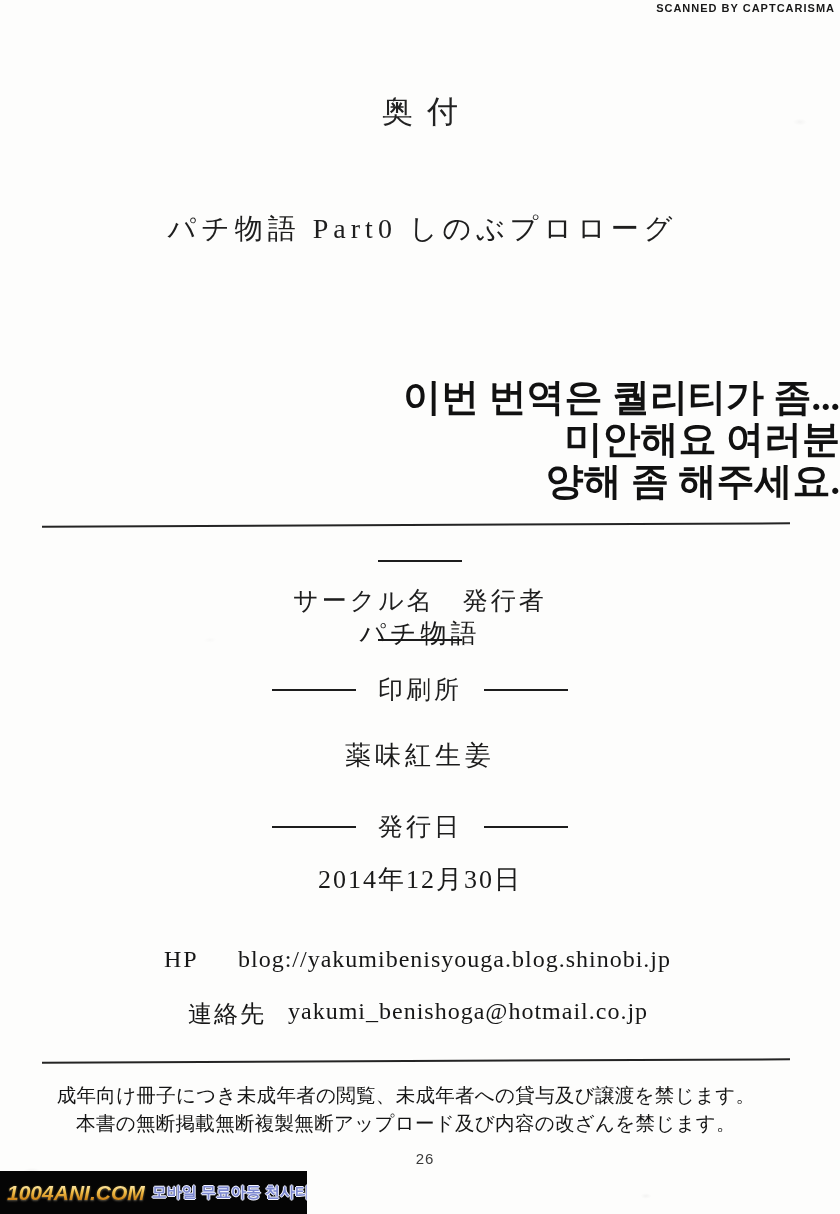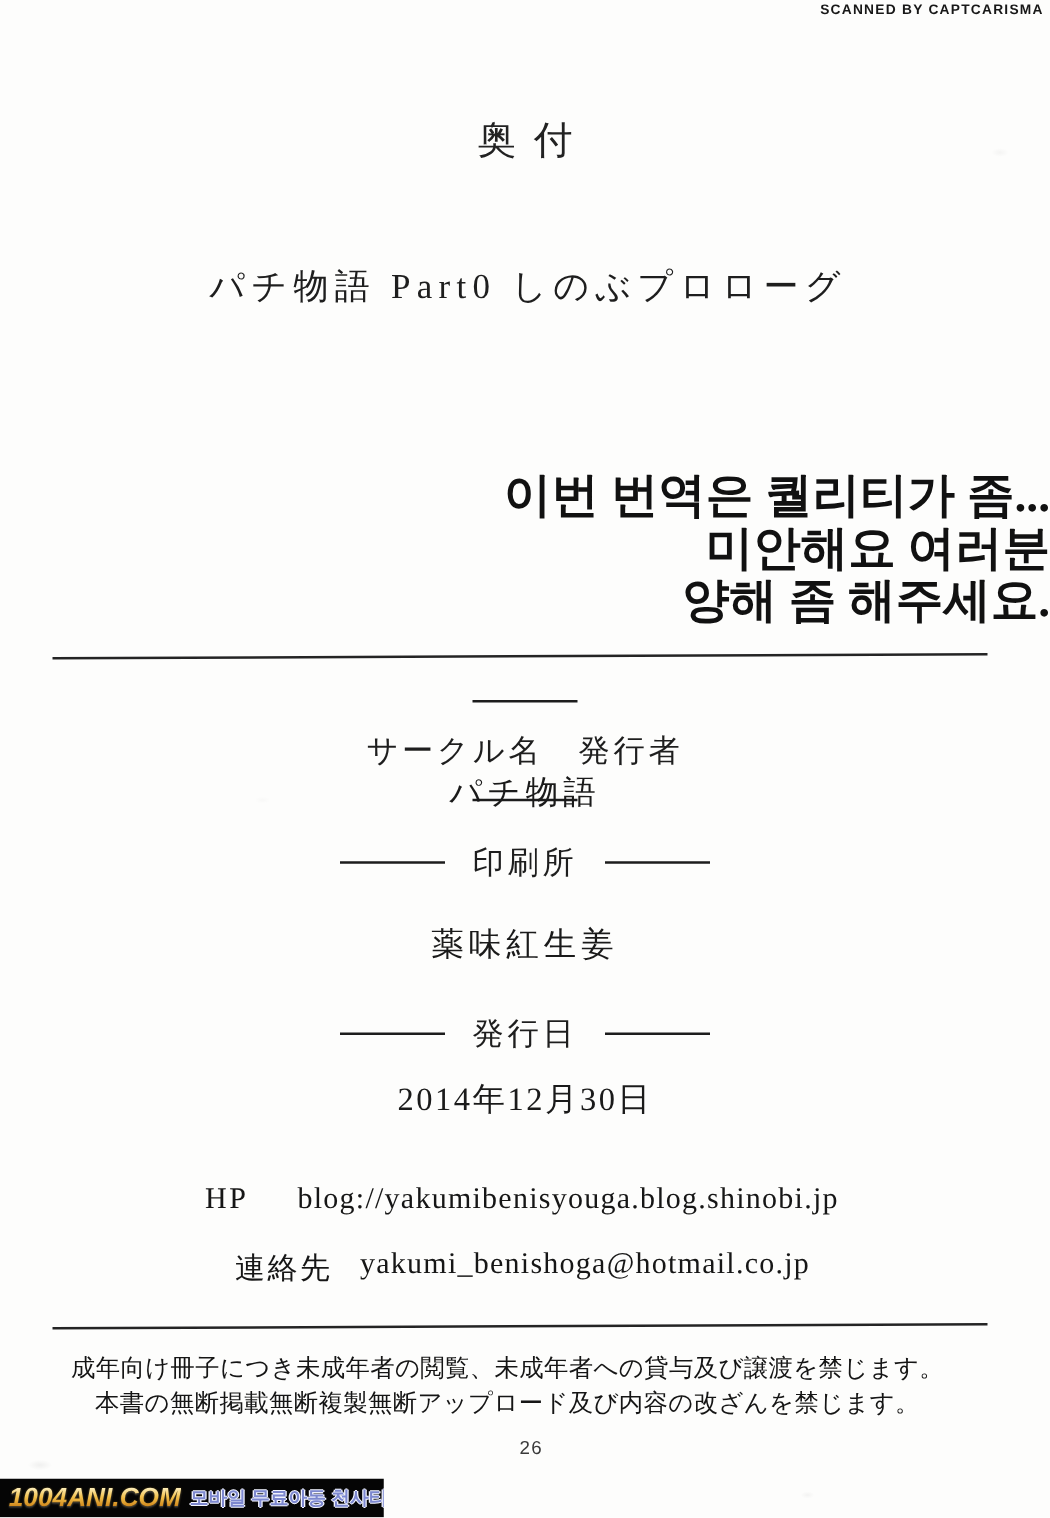--- a/index.html
+++ b/index.html
@@ -74,21 +74,21 @@
     font-size:19.5px; line-height:28px; color:#151515; letter-spacing:0.3px;
   }
 
   .page-number {
     position:absolute; top:1150px; left:0; width:850px; text-align:center;
     font-family:"Liberation Sans","DejaVu Sans",sans-serif;
     font-size:15px; color:#3a3a3a; letter-spacing:1px;
   }
 
   .watermark-bar {
-    position:absolute; left:0; bottom:0; width:307px; height:31px;
+    position:absolute; left:0; bottom:0; width:307px; height:43px;
     background:#050505; display:flex; align-items:center; gap:7px;
     padding-left:7px; overflow:hidden;
   }
   .wm-site {
     font-family:"Liberation Sans","DejaVu Sans",sans-serif;
     font-weight:bold; font-style:italic; font-size:21px; letter-spacing:0px;
     background:linear-gradient(#fdf6cf 8%, #f3c04a 45%, #c97d14 80%, #a85f08);
     -webkit-background-clip:text; background-clip:text; color:transparent;
     filter:drop-shadow(0 0 1px #3a2a06) drop-shadow(0 1px 0 rgba(255,255,255,0.25));
   }

